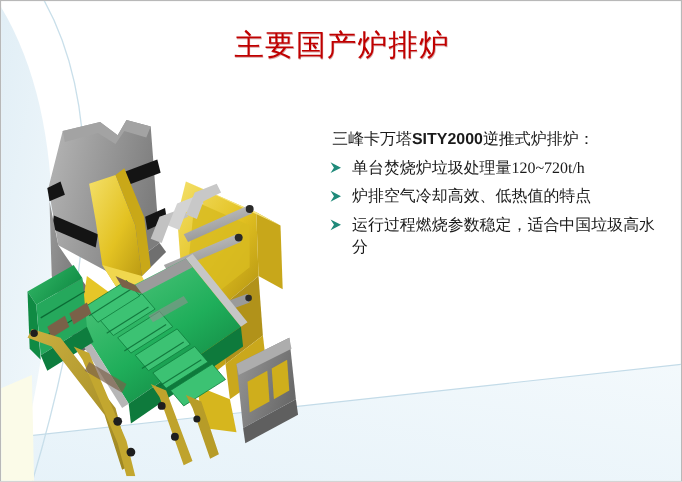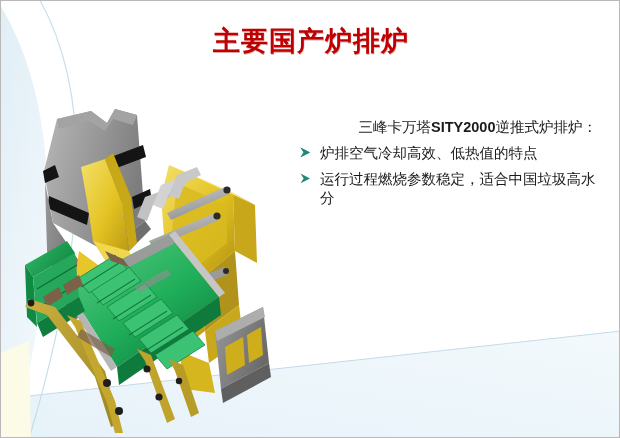--- a/index.html
+++ b/index.html
@@ -25,21 +25,21 @@
 
   
   #title {
     position: absolute;
     top: 26px;
     left: 0;
     width: 620px;
     text-align: center;
     font-family: "Liberation Serif", "DejaVu Serif", serif;
     font-size: 27px;
-    font-weight: bold;
+    font-weight: normal;
     letter-spacing: 1px;
     color: #c00000;
     text-shadow: 0.5px 0.5px 0 rgba(140,0,0,0.35);
     line-height: 1.1;
     white-space: nowrap;
   }
 
   
   #body-text {
     position: absolute;
@@ -47,21 +47,20 @@
     top: 117px;
     width: 300px;
   }
   .lead {
     font-family: "Liberation Serif", "DejaVu Serif", serif;
     font-size: 14.5px;
     color: #1a1a1a;
     line-height: 1.3;
     margin: 0 0 7px 5px;
     white-space: nowrap;
-    text-align: right;
   }
   .lead .emph {
     font-family: "Liberation Sans", "DejaVu Sans", sans-serif;
     font-weight: bold;
     font-size: 14.5px;
   }
   ul.bullets {
     list-style: none;
     margin: 0;
     padding: 0;
@@ -298,20 +297,21 @@
 
     <p class="lead"><span>三峰卡万塔</span><span class="emph">SITY2000</span><span>逆推式炉排炉：</span></p>
 
     <ul class="bullets">
       <li>
         <span class="bullet-mark">
           <svg width="13" height="13" viewBox="0 0 13 13">
               <path d="M1.5,1.5 L11,6.4 L1.5,11.3 L4.6,6.4 Z" fill="#1f8a7a"></path>
             </svg>
         </span>
+        <span>单台焚烧炉垃圾处理量120~720t/h</span>
       </li>
       <li>
         <span class="bullet-mark">
           <svg width="13" height="13" viewBox="0 0 13 13">
               <path d="M1.5,1.5 L11,6.4 L1.5,11.3 L4.6,6.4 Z" fill="#1f8a7a"></path>
             </svg>
         </span>
         <span>炉排空气冷却高效、低热值的特点</span>
       </li>
       <li>

